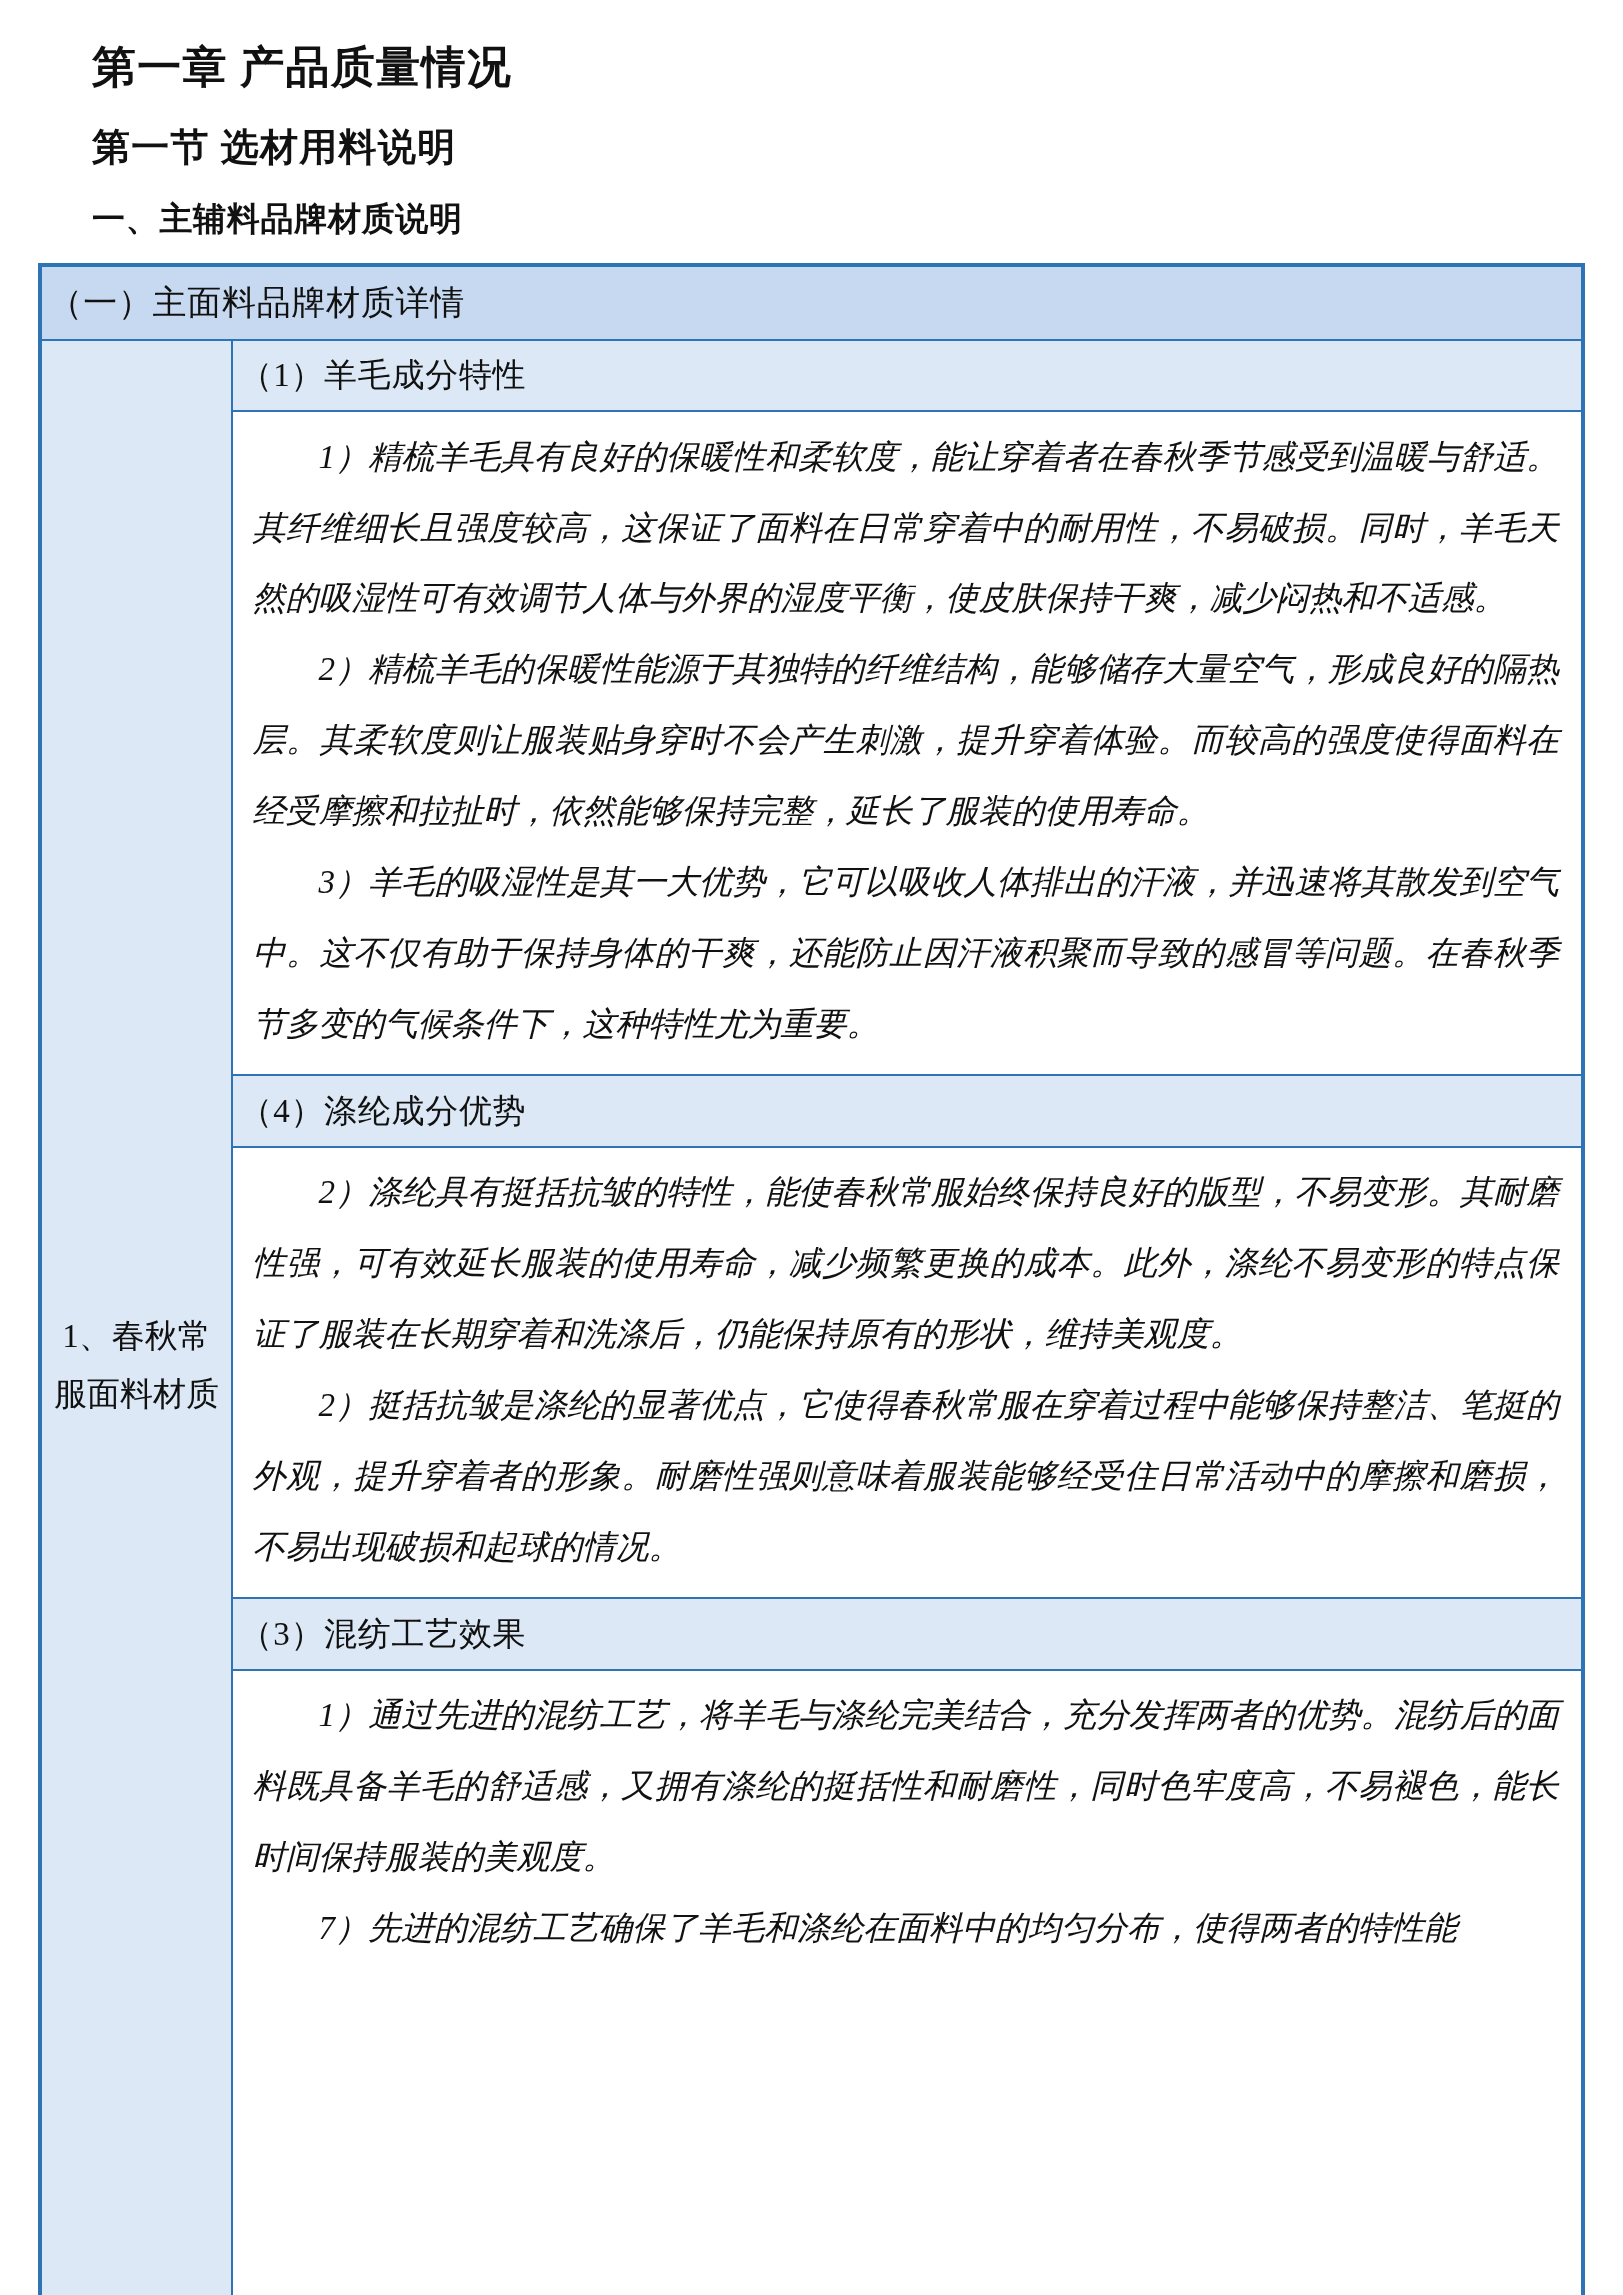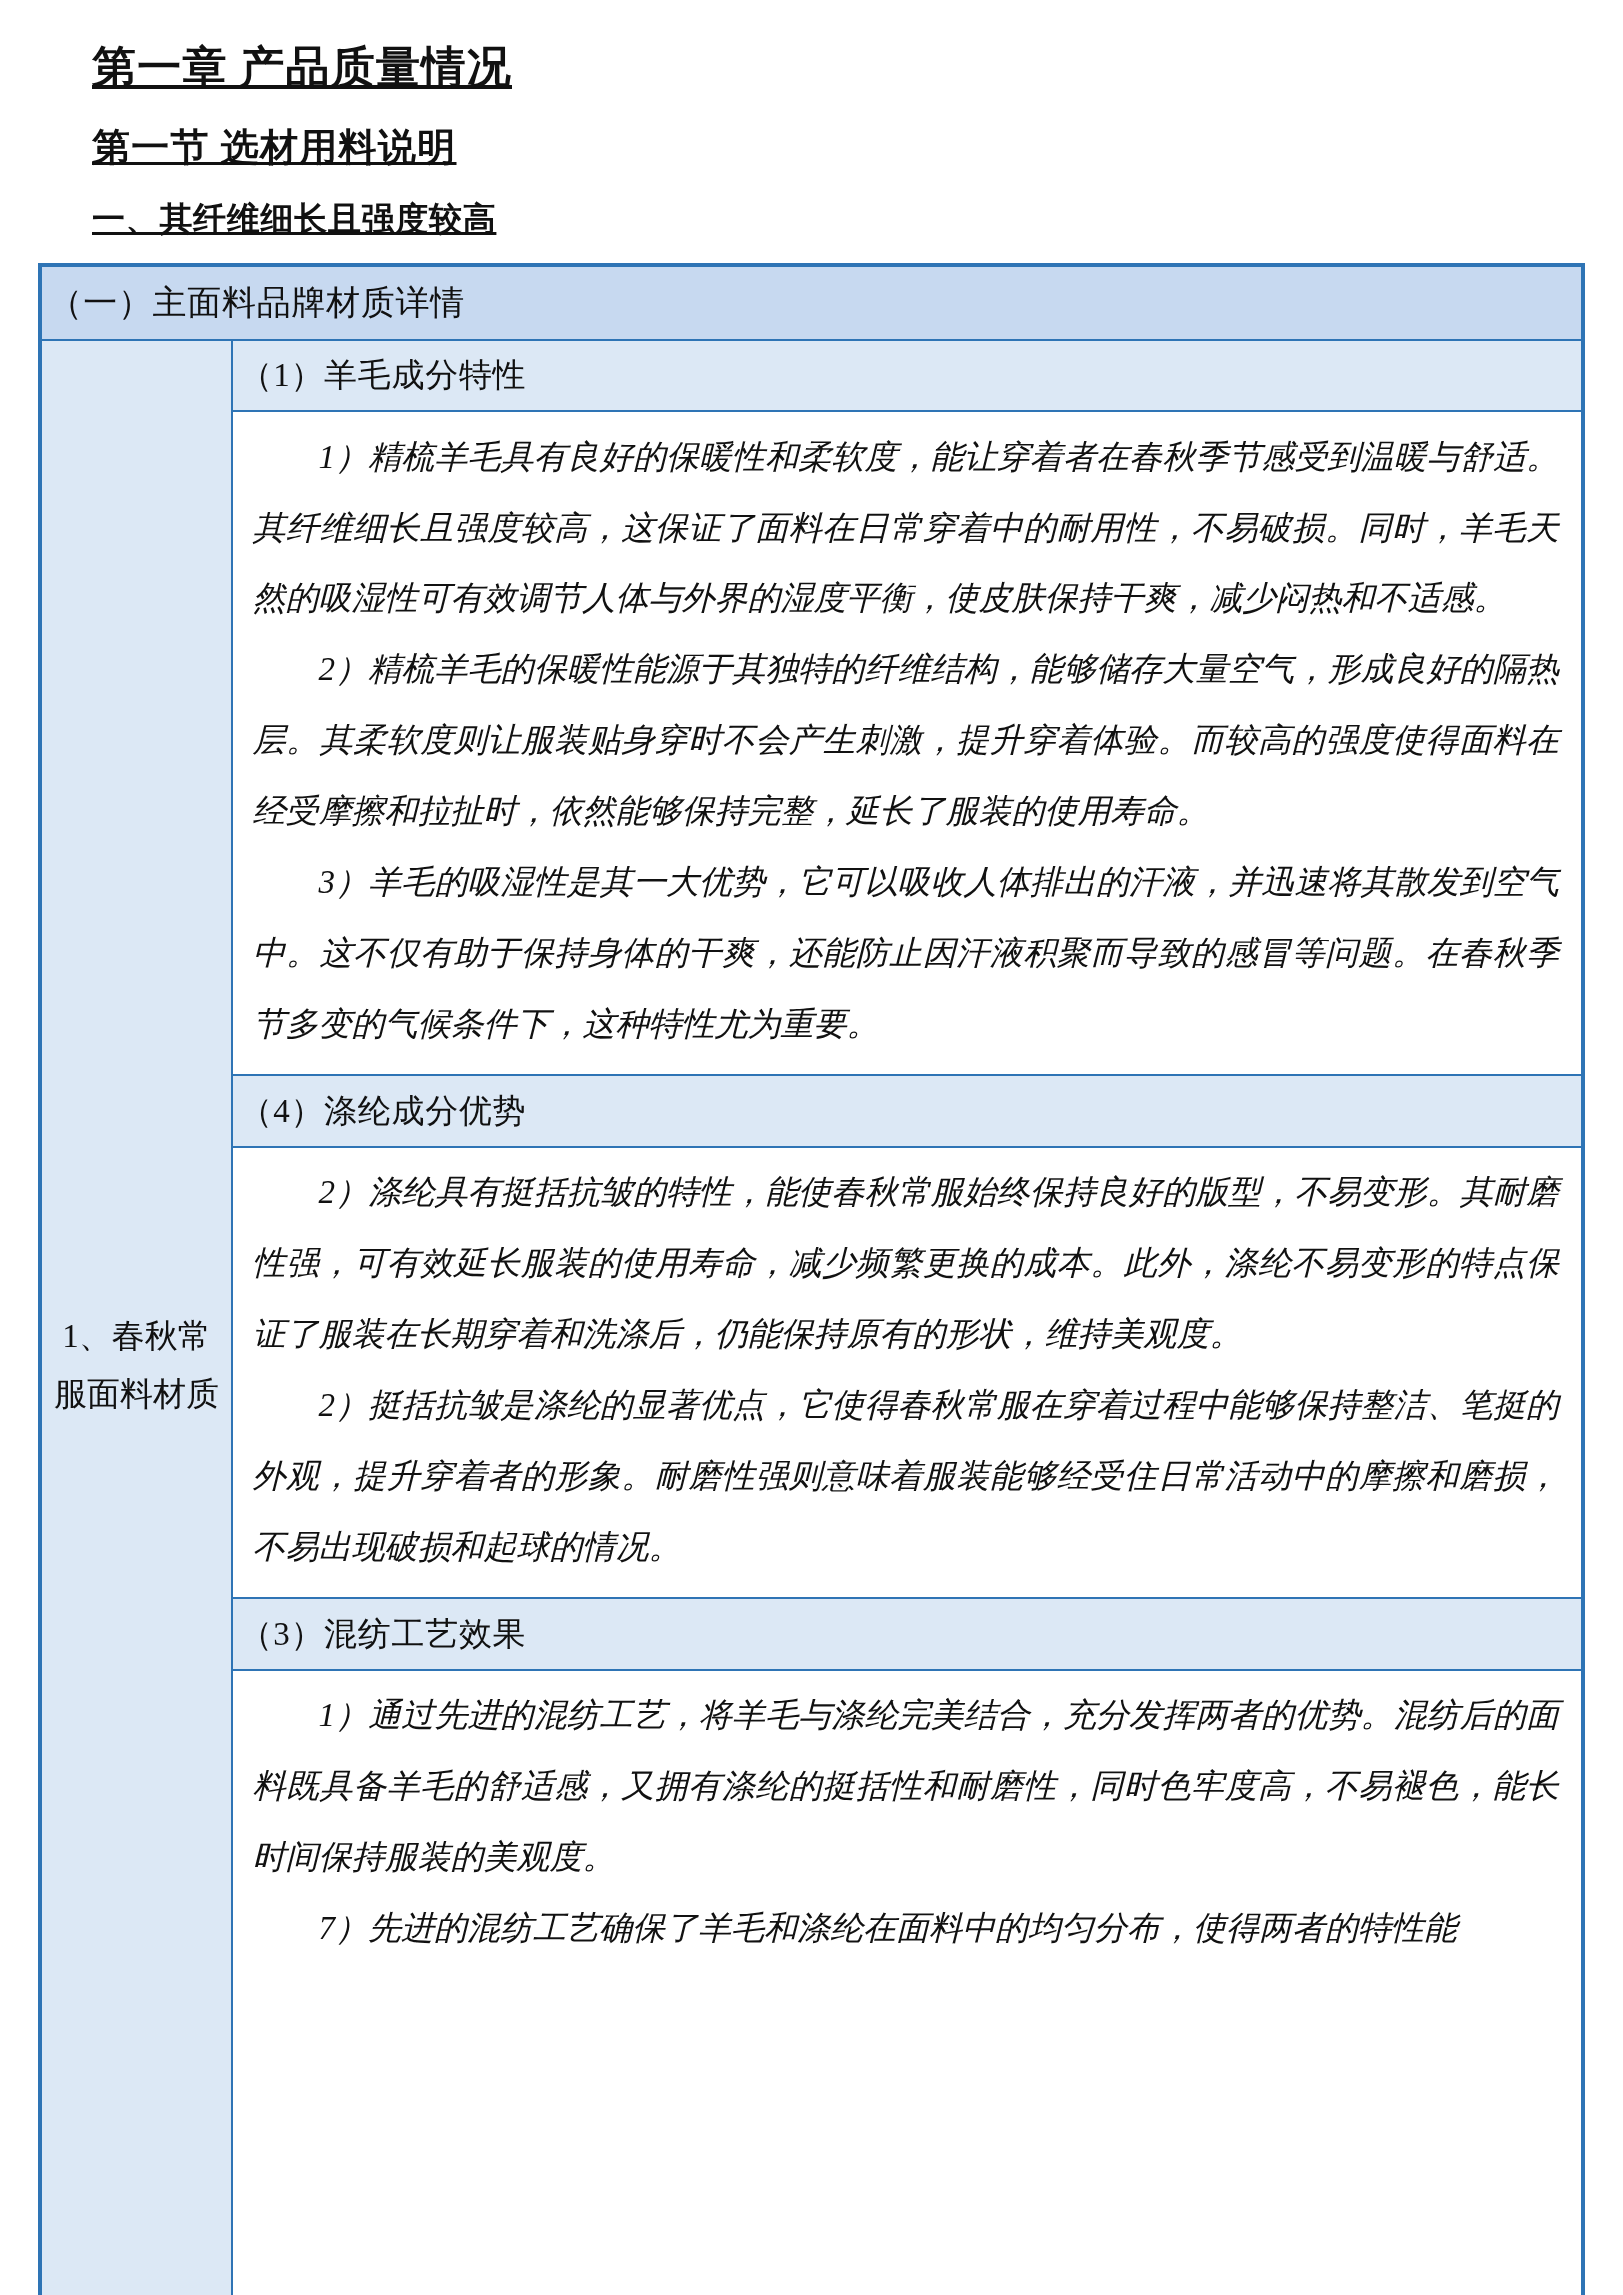--- a/index.html
+++ b/index.html
@@ -17,21 +17,21 @@
   }
   .page{
     position:relative;
     width:1623px;
     height:2295px;
     margin:0 auto;
     background:#ffffff;
     overflow:hidden;
     padding:38px 38px 0 38px;
   }
-  .headings{padding-left:54px;padding-right:54px;text-decoration:underline;}
+  .headings{padding-left:54px;padding-right:54px;}
   .chapter-title{
     font-size:44px;
     font-weight:700;
     letter-spacing:1.3px;
     margin-bottom:25px;
   }
   .section-title{
     font-size:38px;
     font-weight:700;
     letter-spacing:1.3px;
@@ -109,21 +109,21 @@
   }
 </style>
 </head>
 <body>
 
 <div class="page">
 
   <div class="headings">
     <div class="chapter-title">第一章 产品质量情况</div>
     <div class="section-title">第一节 选材用料说明</div>
-    <div class="subsection-title">一、其纤维细长且强度较高</div>
+    <div class="subsection-title">一、主辅料品牌材质说明</div>
   </div>
 
   <div class="qtable">
 
     <div class="thead">（一）主面料品牌材质详情</div>
 
     <div class="tbody">
 
       <div class="rowlabel">1、春秋常服面料材质</div>
 

